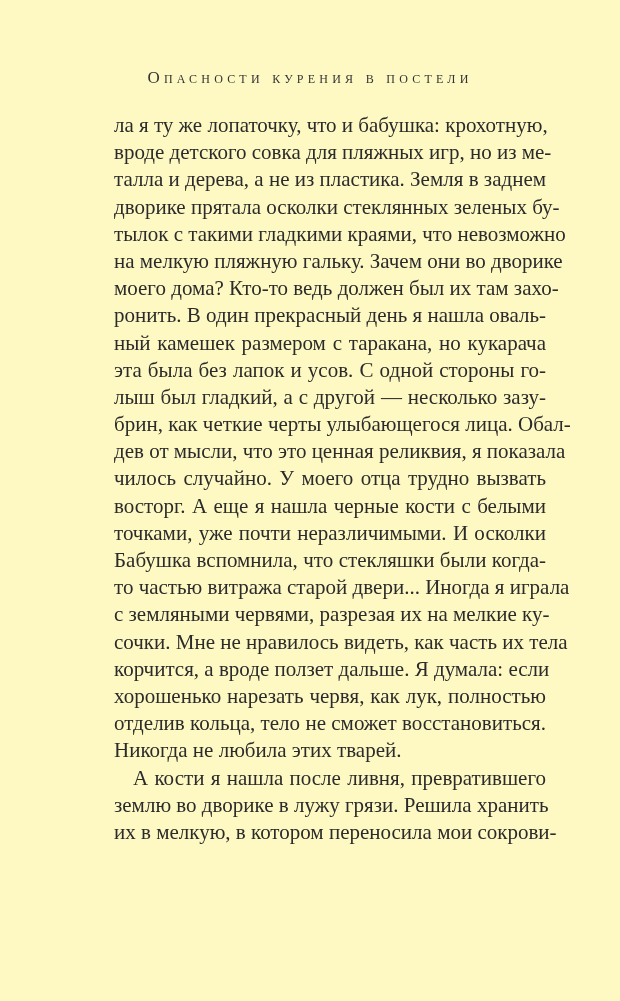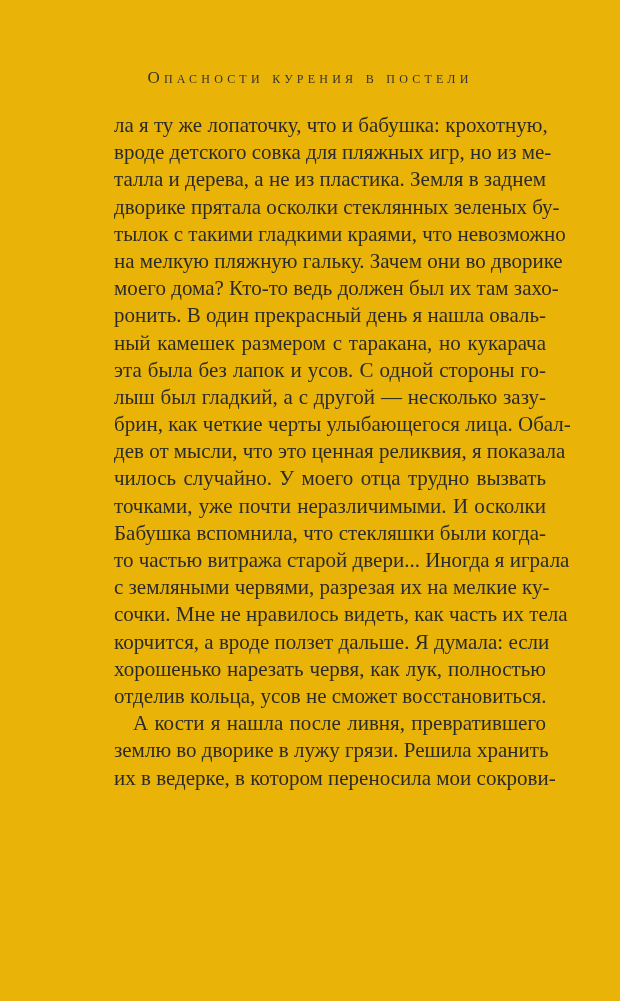--- a/index.html
+++ b/index.html
@@ -13,21 +13,21 @@
       overflow: hidden;
       position: relative;
       font-family: "DejaVu Serif", "Liberation Serif", serif;
       color: #2a2a2a;
     }
     .page {
       position: absolute;
       left: 0; top: 0;
       width: 620px;
       height: 1001px;
-      background: #eab308;
+      background: #fef9c3;
     }
     .running-head {
       position: absolute;
       top: 68px;
       left: 0;
       width: 620px;
       text-align: center;
       font-family: "Liberation Serif", "DejaVu Serif", serif;
       font-size: 17px;
       letter-spacing: 4.2px;
@@ -73,28 +73,30 @@
       <span class="line">тылок с такими гладкими краями, что невозможно</span>
       <span class="line">на мелкую пляжную гальку. Зачем они во дворике</span>
       <span class="line">моего дома? Кто-то ведь должен был их там захо-</span>
       <span class="line">ронить. В один прекрасный день я нашла оваль-</span>
       <span class="line">ный камешек размером с таракана, но кукарача</span>
       <span class="line">эта была без лапок и усов. С одной стороны го-</span>
       <span class="line">лыш был гладкий, а с другой — несколько зазу-</span>
       <span class="line">брин, как четкие черты улыбающегося лица. Обал-</span>
       <span class="line">дев от мысли, что это ценная реликвия, я показала</span>
       <span class="line">чилось случайно. У моего отца трудно вызвать</span>
+      <span class="line">восторг. А еще я нашла черные кости с белыми</span>
       <span class="line">точками, уже почти неразличимыми. И осколки</span>
       <span class="line">Бабушка вспомнила, что стекляшки были когда-</span>
       <span class="line">то частью витража старой двери... Иногда я играла</span>
       <span class="line">с земляными червями, разрезая их на мелкие ку-</span>
       <span class="line">сочки. Мне не нравилось видеть, как часть их тела</span>
       <span class="line">корчится, а вроде ползет дальше. Я думала: если</span>
       <span class="line">хорошенько нарезать червя, как лук, полностью</span>
-      <span class="line">отделив кольца, усов не сможет восстановиться.</span>
+      <span class="line">отделив кольца, тело не сможет восстановиться.</span>
+      <span class="line last">Никогда не любила этих тварей.</span>
     </div>
     <div>
       <span class="line indent">А кости я нашла после ливня, превратившего</span>
       <span class="line">землю во дворике в лужу грязи. Решила хранить</span>
-      <span class="line">их в ведерке, в котором переносила мои сокрови-</span>
+      <span class="line">их в мелкую, в котором переносила мои сокрови-</span>
     </div>
   </div>
 </div>
 
 </body></html>

